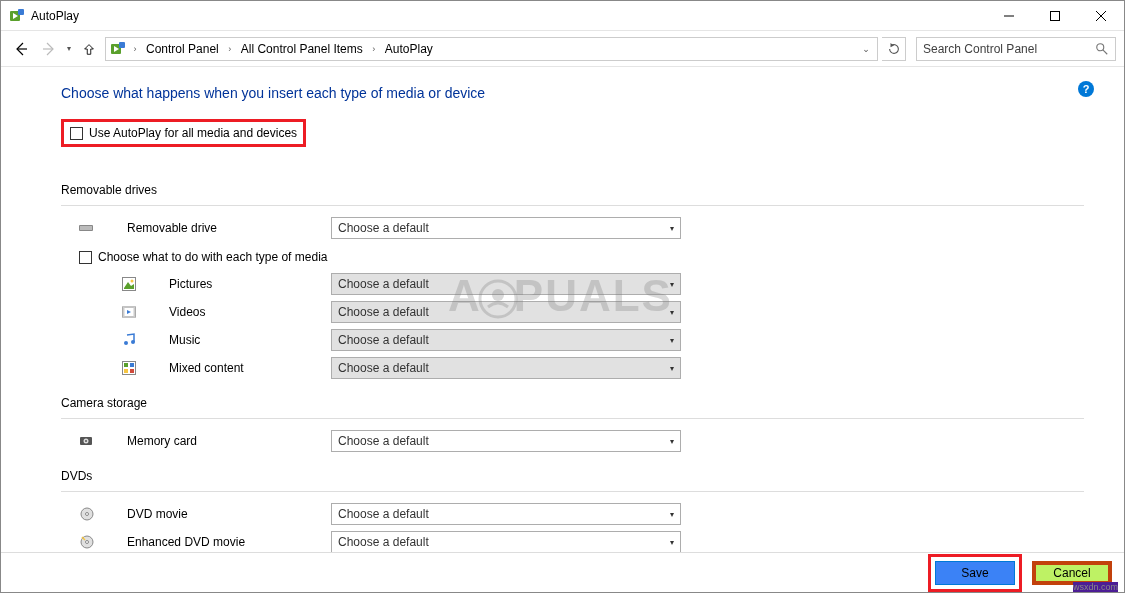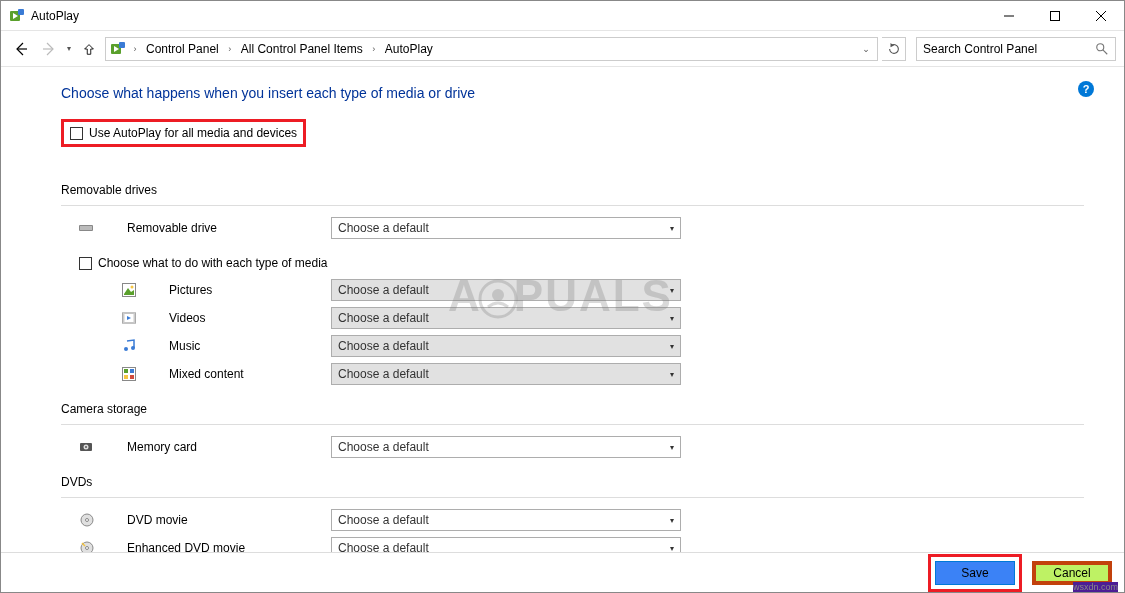--- a/index.html
+++ b/index.html
@@ -92,21 +92,21 @@
     display: flex; align-items:center; justify-content:center;
   }
   .search {
     margin-left: 6px;
     width: 200px;
     height: 24px;
     border: 1px solid #ccc;
     display: flex;
     align-items: center;
     padding: 0 6px;
-    color: #000000;
+    color: #404040;
     font-style: normal;
     position: relative;
   }
   .search .ph { flex: 1; font-size: 12px; }
   .search .search-icon { width: 14px; height: 14px; }
 
   
   .content-wrap {
     position: absolute;
     top: 66px; bottom: 40px; left: 0; right: 0;
@@ -181,21 +181,21 @@
     padding: 0 6px;
     font-size: 12px;
     position: relative;
   }
   .combo.light { background: #fff; }
   .combo .combo-text { flex: 1; color: #333; }
   .combo .combo-arrow { font-size: 8px; color: #333; }
   .sub-check-row {
     display: flex;
     align-items: center;
-    margin: 16px 0 8px 18px;
+    margin: 10px 0 8px 18px;
   }
 
   
   .watermark {
     position: absolute;
     top: 270px; left: 0; right: 4px;
     text-align: center;
     font-size: 44px;
     font-weight: 600;
     color: rgba(120,120,120,0.28);
@@ -339,21 +339,21 @@
         </svg>
     </span>
   </div>
 </div>
 
 <div class="content-wrap">
   <div class="content">
 
     <div class="help-icon">?</div>
 
-    <div class="heading">Choose what happens when you insert each type of media or drive</div>
+    <div class="heading">Choose what happens when you insert each type of media or device</div>
 
     <div class="highlight-box">
       <span class="chk"></span>
       <span>Use AutoPlay for all media and devices</span>
     </div>
 
     
     <div class="section-title">Removable drives</div>
     <hr class="section-rule">
 

